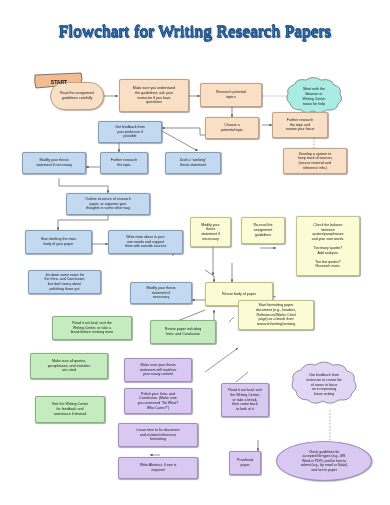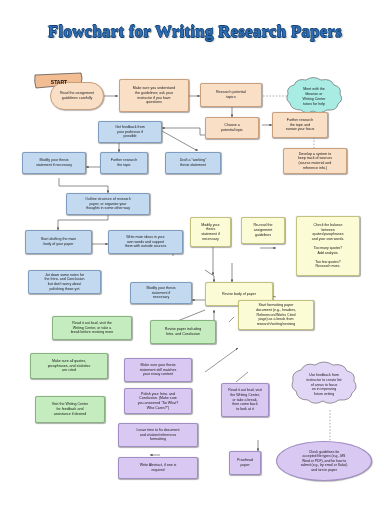--- a/index.html
+++ b/index.html
@@ -11,21 +11,21 @@
     position:relative;
   }
   #canvas{position:absolute;inset:0;width:390px;height:505px;}
   #svg-layer{position:absolute;left:0;top:0;width:390px;height:505px;}
 
   .title{
     position:absolute;
     left:0;top:22px;width:390px;
     text-align:center;
     font-family:"Liberation Serif", serif;
-    font-weight:bold;
+    font-weight:normal;
     font-size:17px;
     letter-spacing:.2px;
     color:#2e6db4;
     text-shadow:
       0.6px 0 0 #14406f,
       -0.6px 0 0 #14406f,
       0 0.6px 0 #14406f,
       0 -0.6px 0 #14406f,
       1.4px 1.4px 1.6px rgba(60,60,60,.45);
     white-space:nowrap;

